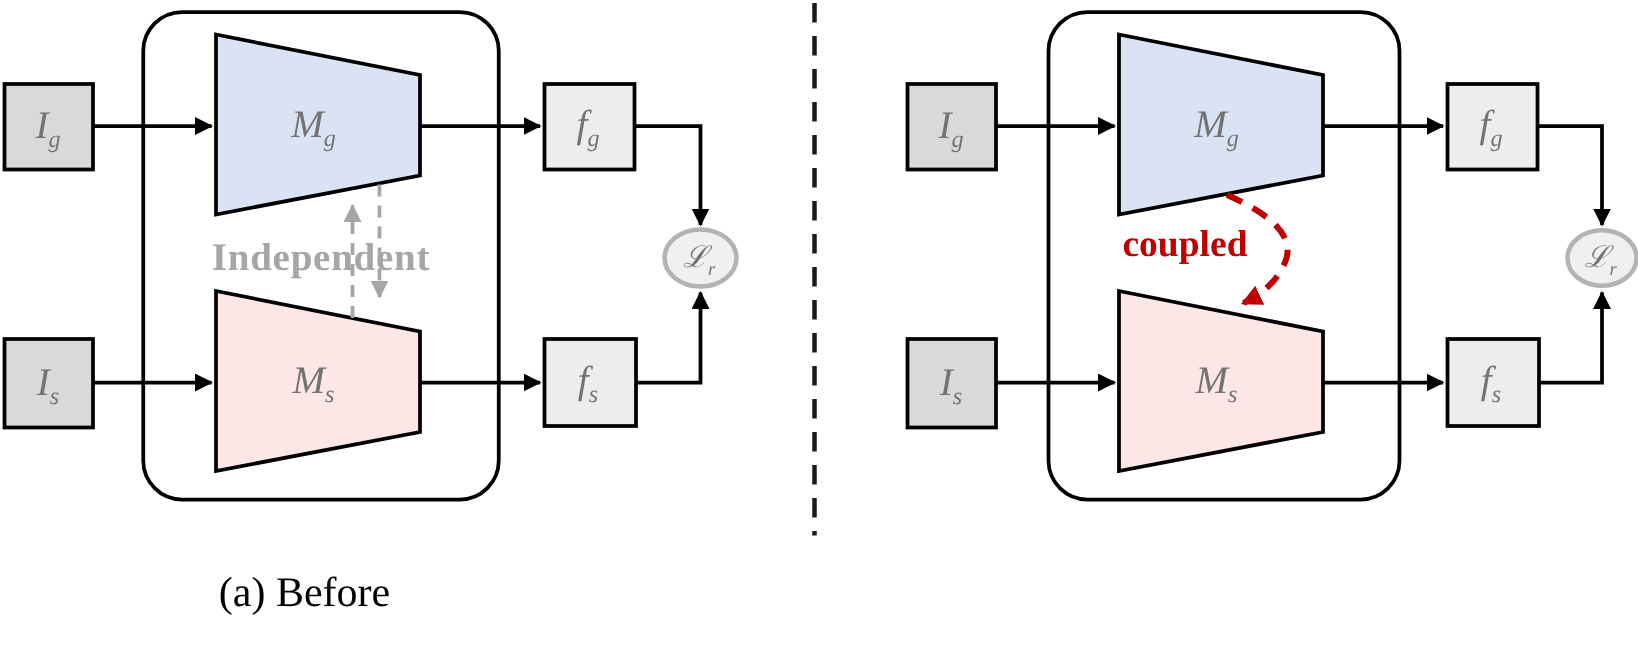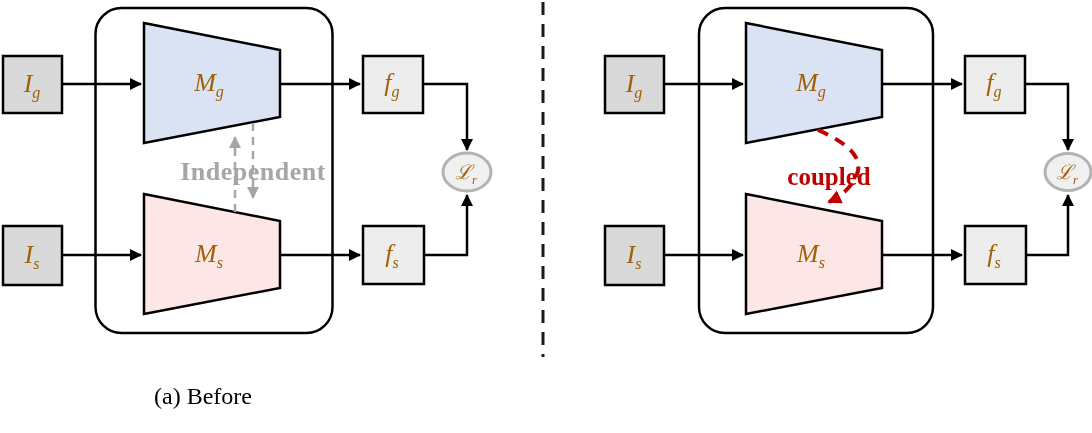--- a/index.html
+++ b/index.html
@@ -11,26 +11,26 @@
   .outline   { fill:none; stroke:#000000; stroke-width:2.5; }
   .shape     { stroke:#000000; stroke-width:2.5; }
   .conn      { stroke:#000000; stroke-width:2.5; fill:none; }
   .dashGray  { stroke:#a6a6a6; stroke-width:2.5; stroke-dasharray:8 6; fill:none; }
   .divider   { stroke:#1a1a1a; stroke-width:3; stroke-dasharray:13 9; fill:none; }
   .redCurve  { stroke:#c00000; stroke-width:4; stroke-dasharray:11 8; fill:none; }
   .lossRing  { stroke-width:3; }
 
   
   .lbl { position:absolute; transform:translate(-50%,-50%); white-space:nowrap;
-         font-style:italic; font-size:26px; color:#a16207; line-height:1; }
+         font-style:italic; font-size:26px; color:#737373; line-height:1; }
   .lbl sub { font-size:0.62em; font-style:italic; line-height:0; }
   .loss-lbl { font-size:20px; }
-  .rel-lbl  { font-style:normal; font-weight:bold; font-size:26px; color:#a6a6a6; letter-spacing:0.5px;margin-left:39px; }
+  .rel-lbl  { font-style:normal; font-weight:bold; font-size:26px; color:#a6a6a6; letter-spacing:0.5px; }
   .rel-lbl.coupled { font-size:25px; color:#c00000; letter-spacing:0; }
-  .caption  { font-style:normal; font-size:24px; color:#000; }
+  .caption  { font-style:normal; font-size:28px; color:#000; }
 </style>
 </head>
 <body>
 
 <div class="figure">
 
   <svg width="1092" height="433" viewBox="0 0 1092 433">
     <defs>
       <marker id="mBlack" markerUnits="userSpaceOnUse" markerWidth="14" markerHeight="13" refX="11" refY="6" orient="auto">
         <path d="M0,0 L12,6 L0,12 z" fill="#000000"></path>
@@ -99,15 +99,15 @@
   <div class="lbl rel-lbl" style="left:214px; top:172px;">Independent</div>
   <div class="lbl caption" style="left:203px; top:396px;">(a) Before</div>
 
   <div class="lbl" style="left:634px; top:84px;"><span>I</span><sub>g</sub></div>
   <div class="lbl" style="left:634px; top:255px;"><span>I</span><sub>s</sub></div>
   <div class="lbl" style="left:811px; top:83px;"><span>M</span><sub>g</sub></div>
   <div class="lbl" style="left:811px; top:254px;"><span>M</span><sub>s</sub></div>
   <div class="lbl" style="left:994px; top:83px;"><span>f</span><sub>g</sub></div>
   <div class="lbl" style="left:994px; top:254px;"><span>f</span><sub>s</sub></div>
   <div class="lbl loss-lbl" style="left:1067px; top:172px;"><span>ℒ</span><sub>r</sub></div>
-  <div class="lbl rel-lbl coupled" style="left:790px; top:176px;">coupled</div>
+  <div class="lbl rel-lbl coupled" style="left:790px; top:163px;">coupled</div>
 
 </div>
 
 </body></html>

